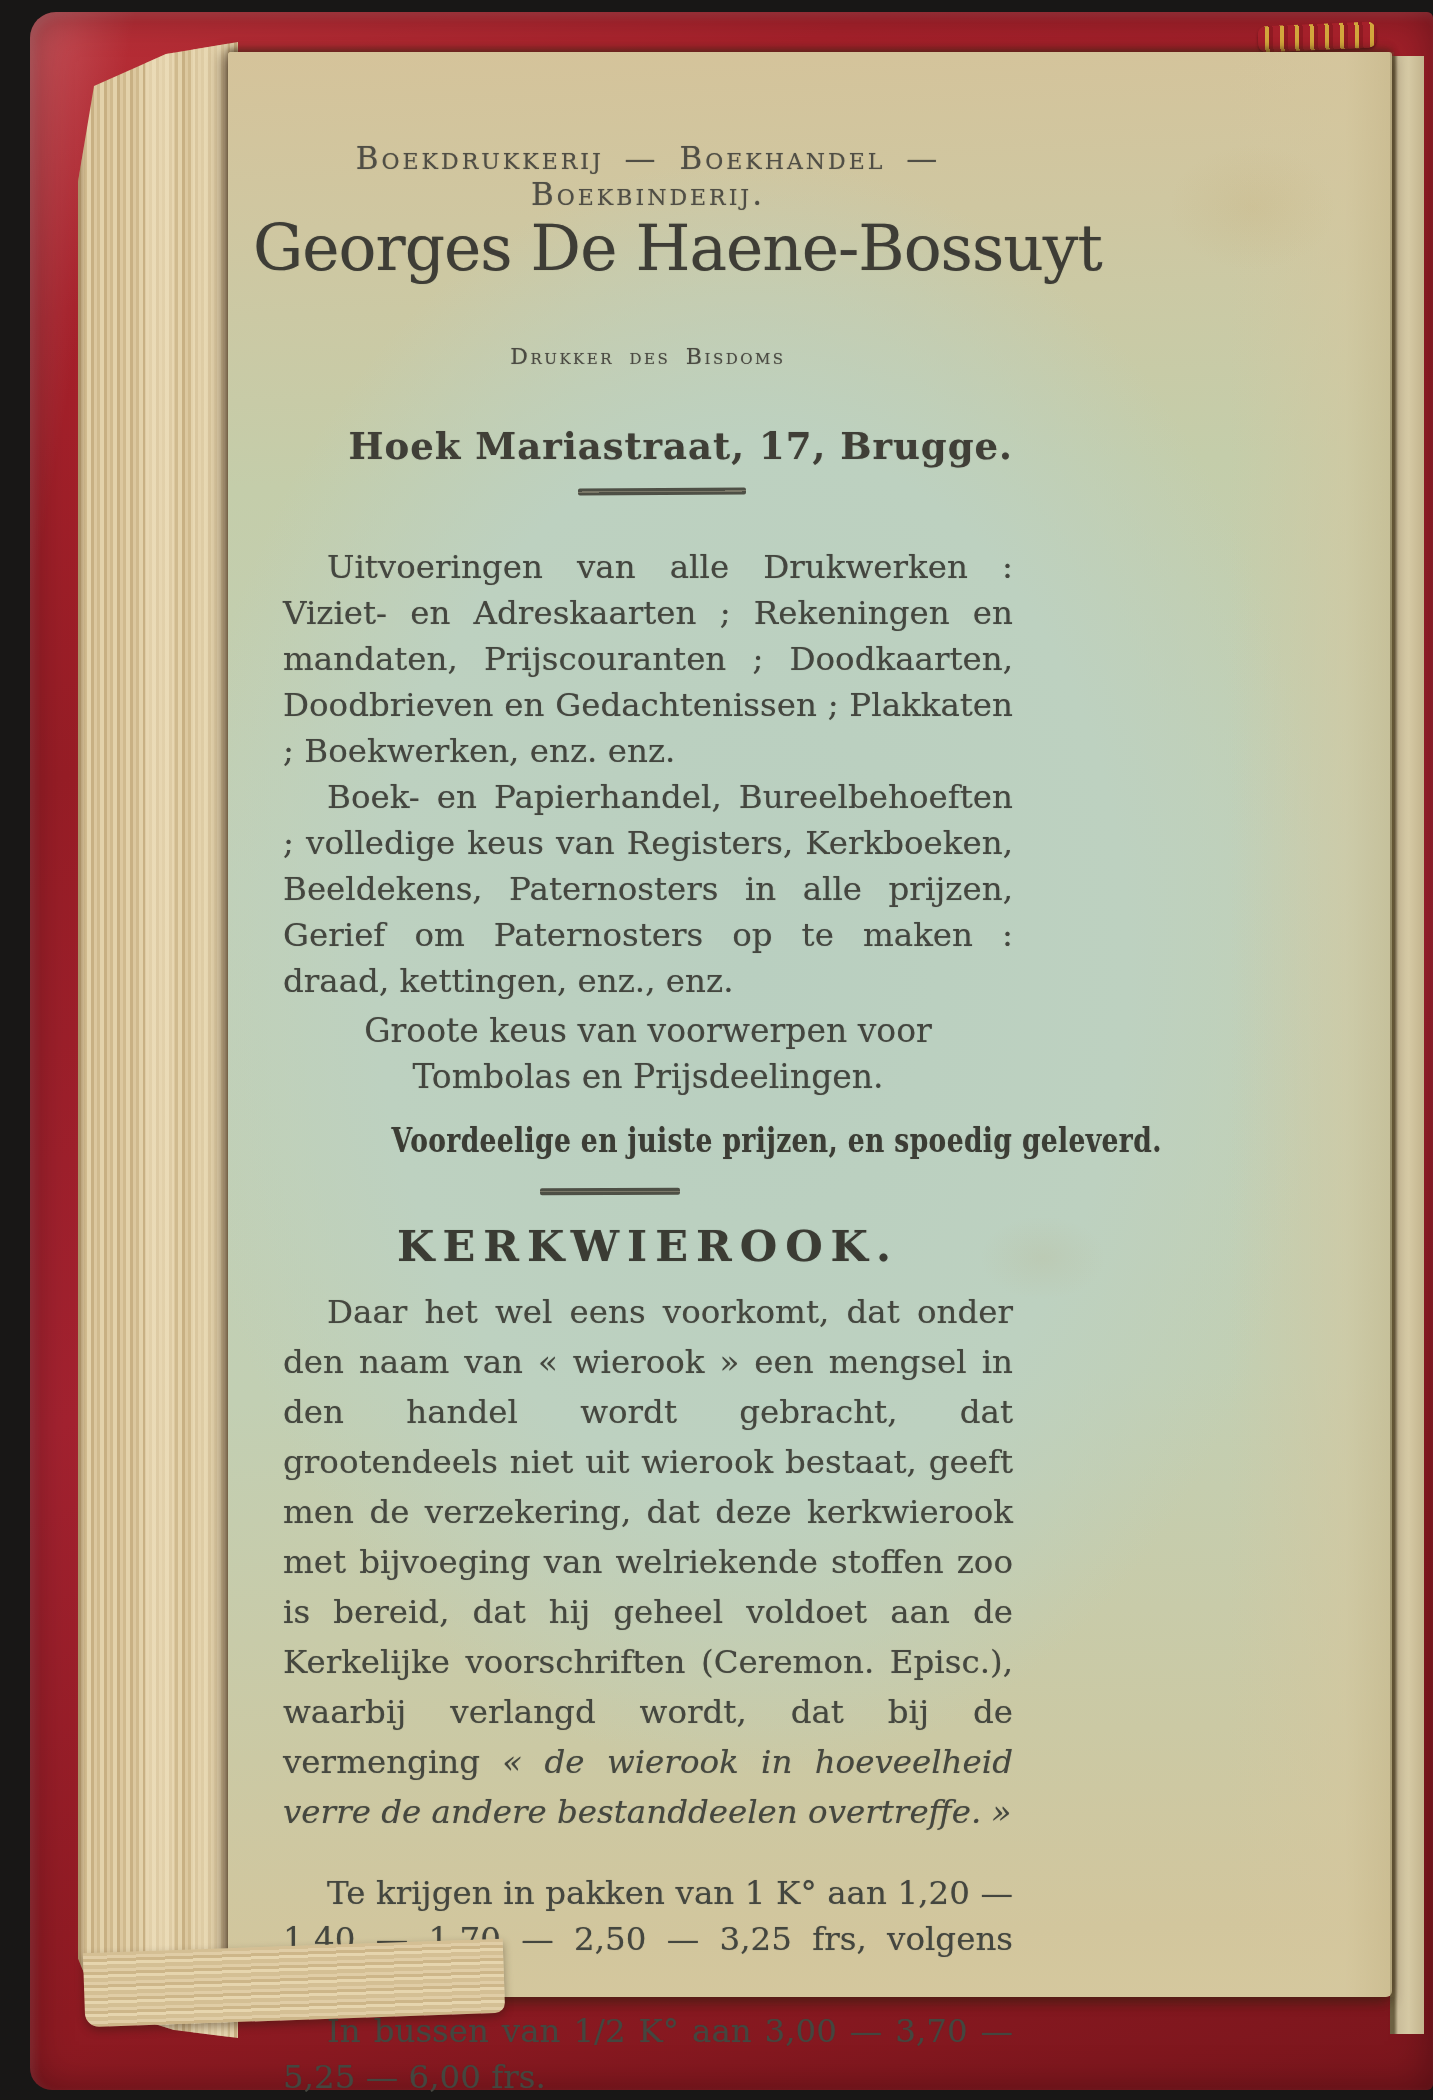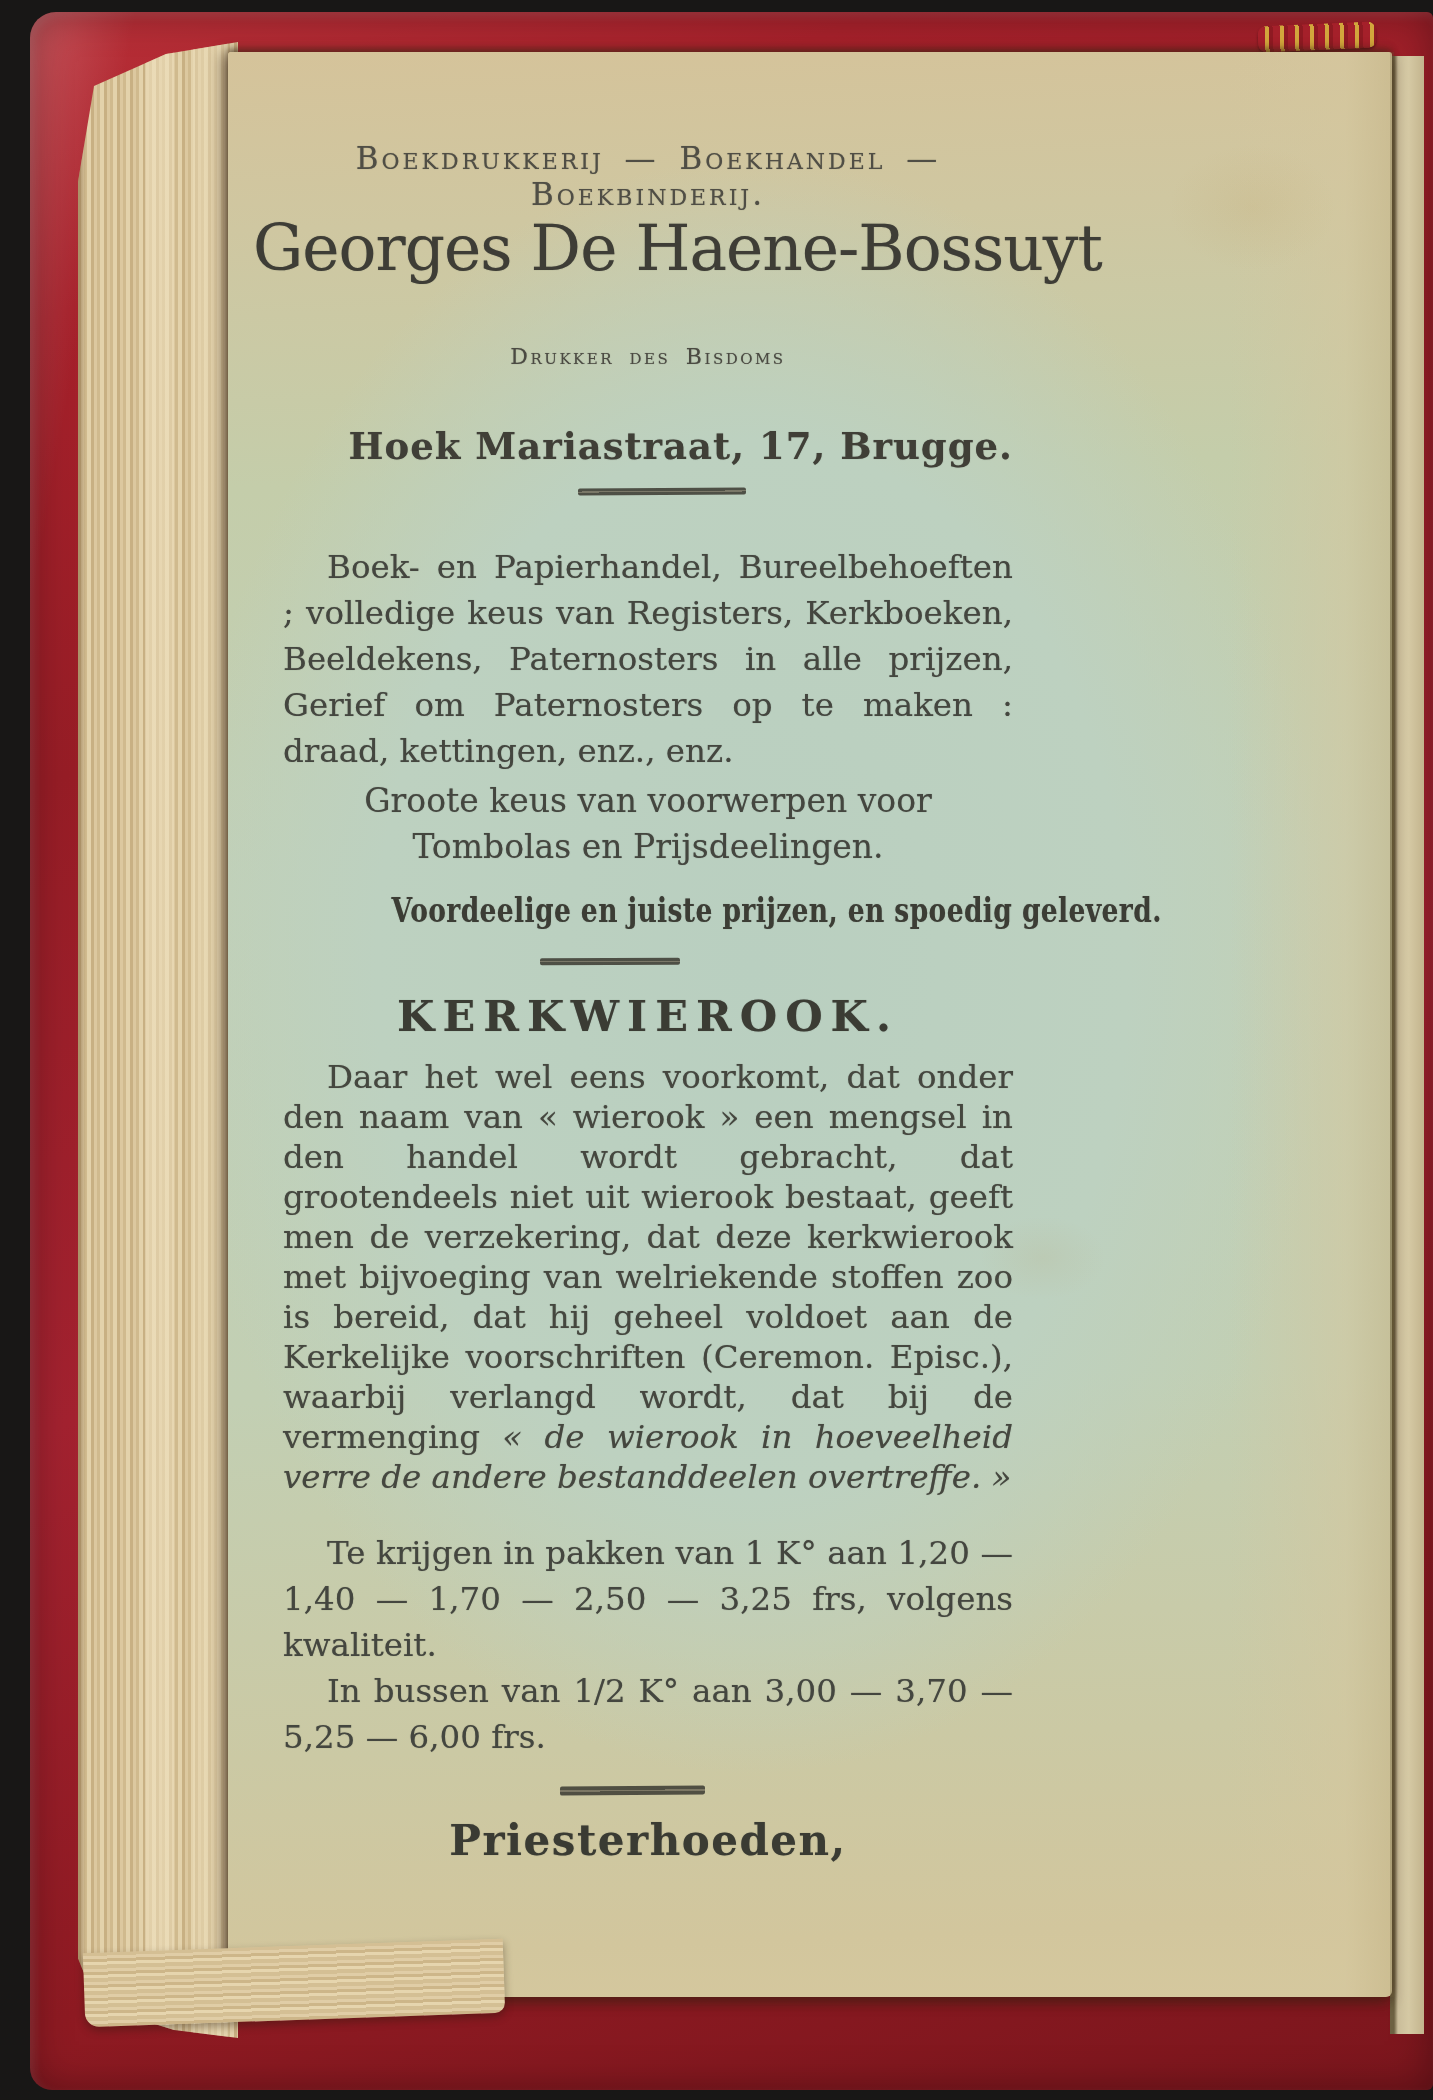--- a/index.html
+++ b/index.html
@@ -101,21 +101,21 @@
   .motto{
     margin-top:20px;text-align:center;font-weight:bold;font-size:34px;color:#3c3d35;
   }
   .motto .squeeze{display:inline-block;transform:scaleX(.78);transform-origin:center;white-space:nowrap;letter-spacing:.5px;}
   .rule-mid{margin:28px auto 0;margin-left:calc(50% - 70px - 38px);width:140px;transform:rotate(-.3deg);}
   .section-heading{
     margin-top:26px;text-align:center;
     font-weight:bold;font-size:43px;letter-spacing:8px;color:#3b3c34;
   }
   .para-kerk{
-    margin-top:16px;font-size:32.5px;line-height:40px;text-align:justify;text-indent:44px;color:#45473f;
+    margin-top:16px;font-size:32.5px;line-height:50px;text-align:justify;text-indent:44px;color:#45473f;
   }
   .para-kerk .it{font-style:italic;}
   .para-prices{margin-top:2px;}
   .rule-bottom{margin:26px auto 0;margin-left:calc(50% - 72px - 16px);width:145px;height:9px;transform:rotate(-.5deg);}
   .footer-line{
     text-align:center;font-weight:bold;color:#3a3b33;letter-spacing:1.5px;
   }
   .footer-line-1{margin-top:20px;font-size:42px;line-height:52px;}
 </style>
 </head>
@@ -133,20 +133,21 @@
   <div class="abs masthead-title ink">Georges De Haene-Bossuyt</div>
 
   <div class="abs masthead-subtitle ink">Drukker des Bisdoms</div>
 
   <div class="abs masthead-address ink">Hoek Mariastraat, 17, Brugge.</div>
 
   <div class="rule rule-top"></div>
 
   <div class="flow">
 
+    <p class="para ink">Uitvoeringen van alle Drukwerken : Viziet- en Adreskaarten ; Rekeningen en mandaten, Prijscouranten ; Doodkaarten, Doodbrieven en Gedachtenissen ; Plakkaten ; Boekwerken, enz. enz.</p>
 
     <p class="para ink">Boek- en Papierhandel, Bureelbehoeften ; volledige keus van Registers, Kerkboeken, Beeldekens, Paternosters in alle prijzen, Gerief om Paternosters op te maken : draad, kettingen, enz., enz.</p>
 
     <p class="para tombola ink">Groote keus van voorwerpen voor Tombolas en Prijsdeelingen.</p>
 
     <div class="motto ink">
       <span class="squeeze">Voordeelige en juiste prijzen, en spoedig geleverd.</span>
     </div>
 
     <div class="rule rule-mid"></div>

